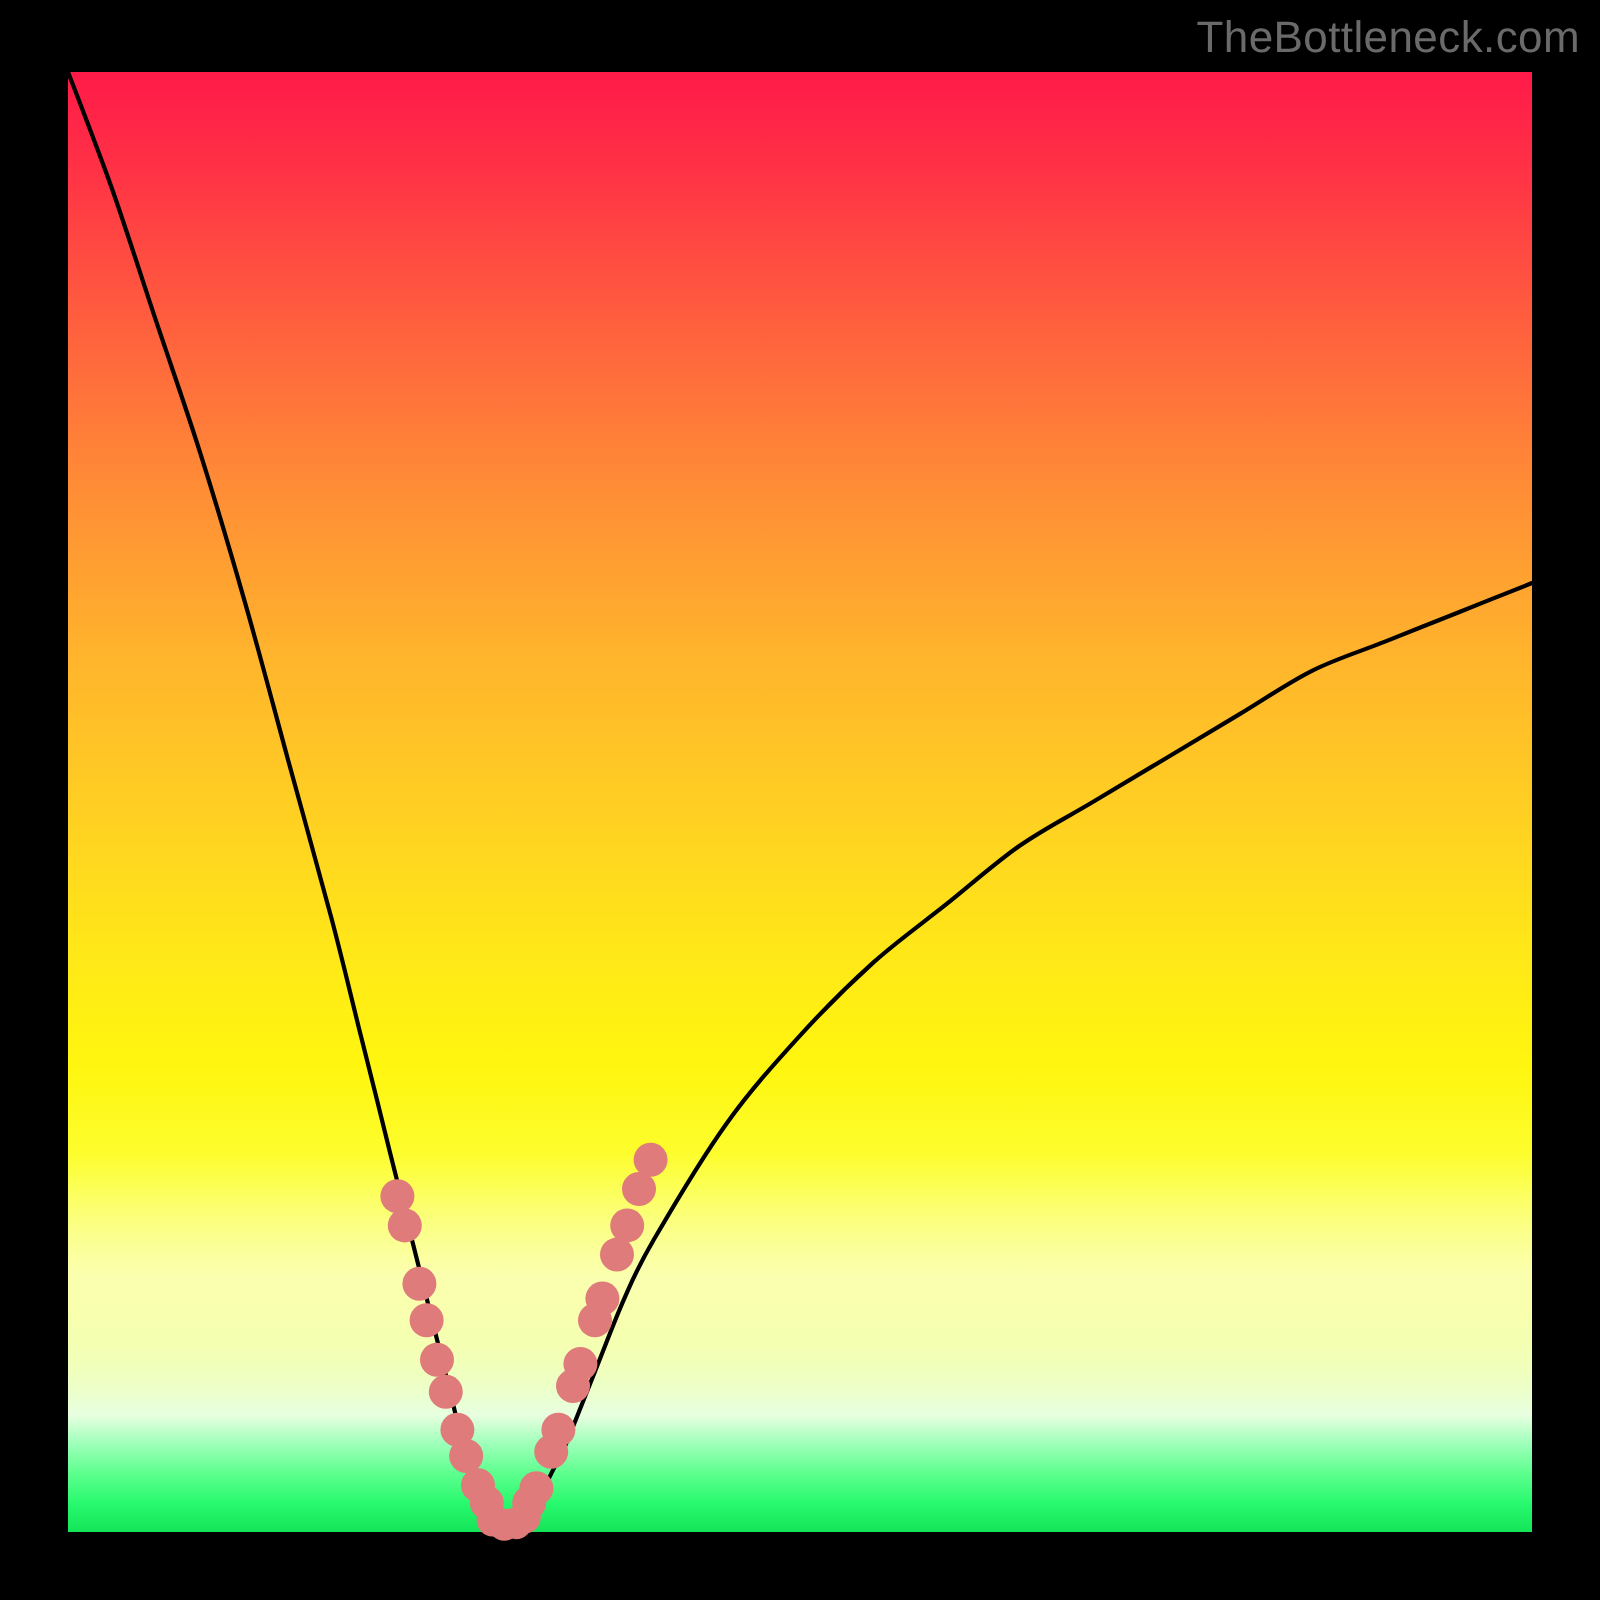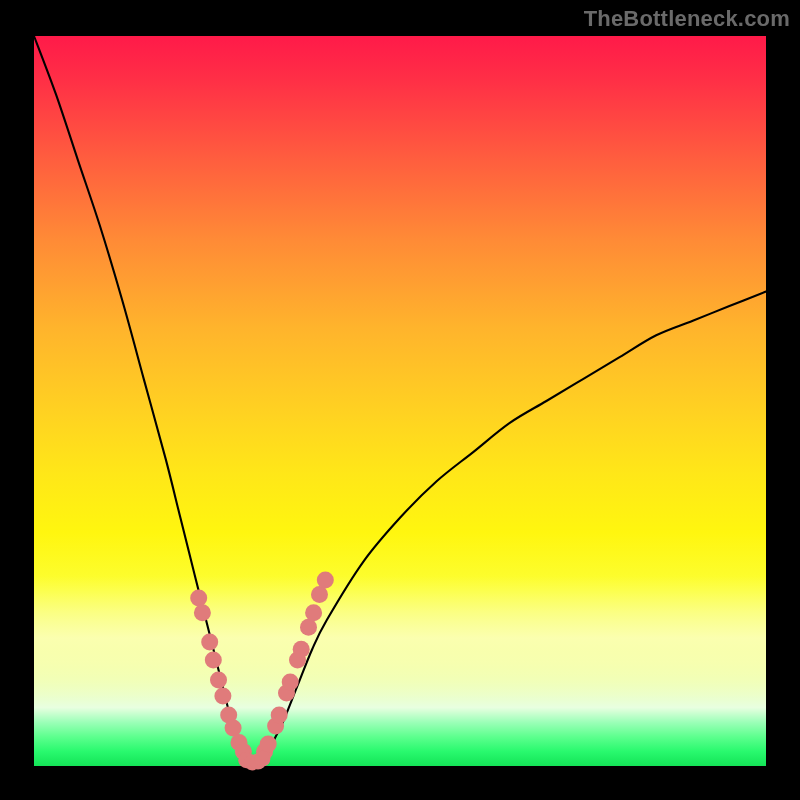--- a/index.html
+++ b/index.html
@@ -64,21 +64,20 @@
     pointer-events: none;
   }
   .watermark {
     position: absolute;
     top: 6px;
     right: 10px;
     color: #6a6a6a;
     font-size: 22px;
     letter-spacing: 0.2px;
     user-select: none;
-    font-weight: bold;
   }
   svg.curve {
     position: absolute;
     left: 34px;
     top: 36px;
     width: 732px;
     height: 730px;
     overflow: visible;
     pointer-events: none;
   }

